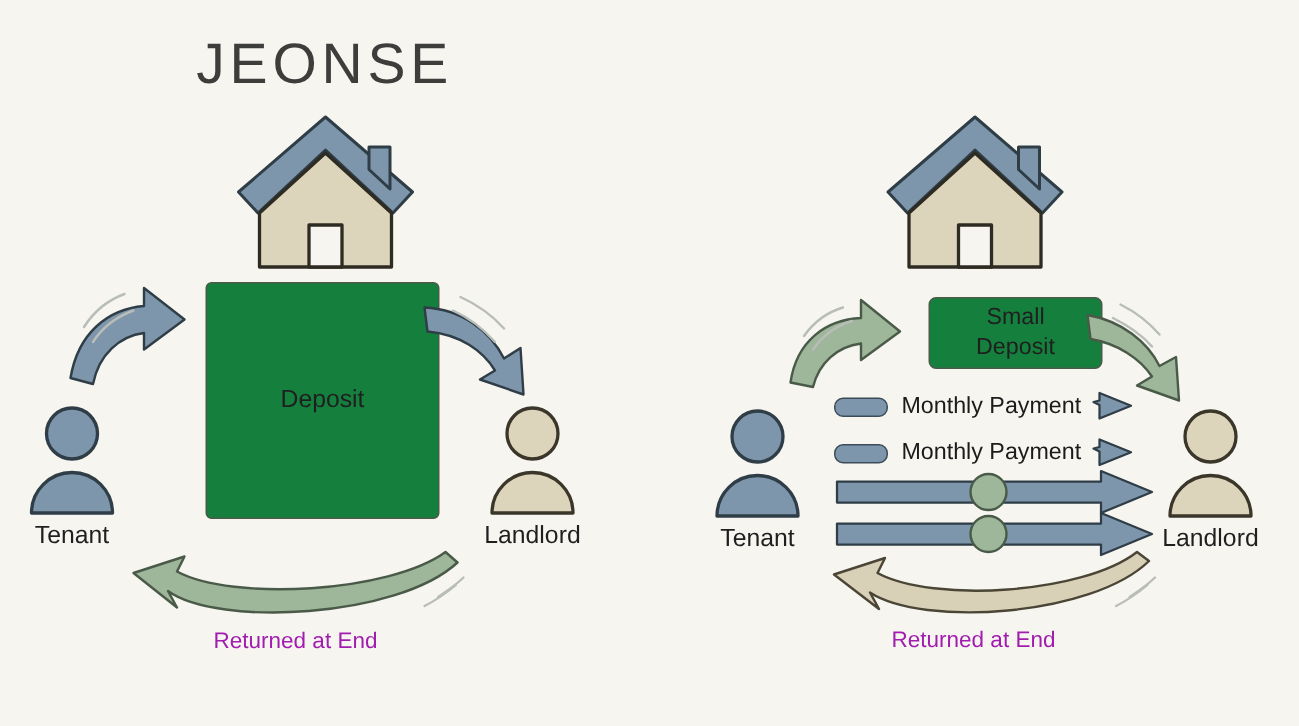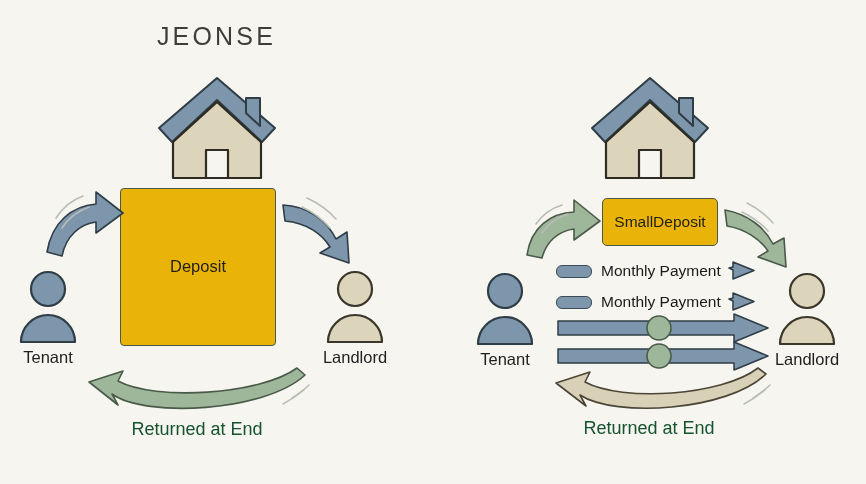--- a/index.html
+++ b/index.html
@@ -30,51 +30,52 @@
   }
   .panel.left  { left: 0; }
   .panel.right { left: 433px; }
 
   .panel-title {
     position: absolute;
     top: 22px;
     left: 0;
     width: 433px;
     text-align: center;
-    font-size: 25px;
+    font-size: 38px;
     font-weight: 300;
     letter-spacing: 3.2px;
     color: #3d3d3b;
     white-space: nowrap;
   }
 
   
   .house {
     position: absolute;
     top: 72px;
     left: 50%;
     transform: translateX(-50%);
     width: 126px;
     height: 112px;
   }
 
   
   .deposit-box {
     position: absolute;
     box-sizing: border-box;
-    background: #eab308;
+    background: #15803d;
     border: 1.6px solid #4a5a48;
     border-radius: 4px;
     color: #1f1f1f;
     display: flex;
-    flex-direction: row;
+    flex-direction: column;
     align-items: center;
     justify-content: center;
     line-height: 1.28;
     text-align: center;
+    margin-left: 17px;
   }
   .deposit-box.big {
     left: 120px;
     top: 188px;
     width: 156px;
     height: 158px;
     font-size: 16.5px;
   }
   .deposit-box.small {
     left: 602px;
@@ -129,22 +130,22 @@
     margin-left: 9px;
     font-size: 15.5px;
     color: #1b1b1b;
     white-space: nowrap;
   }
 
   .caption {
     position: absolute;
     width: 300px;
     text-align: center;
-    font-size: 18px;
-    color: #14532d;
+    font-size: 15px;
+    color: #a21caf;
     white-space: nowrap;
   }
 </style>
 </head>
 <body style="background: rgb(246, 245, 240);">
 
 <div id="stage" style="background: rgb(246, 245, 240);">
 
   <div class="panel left">
 

